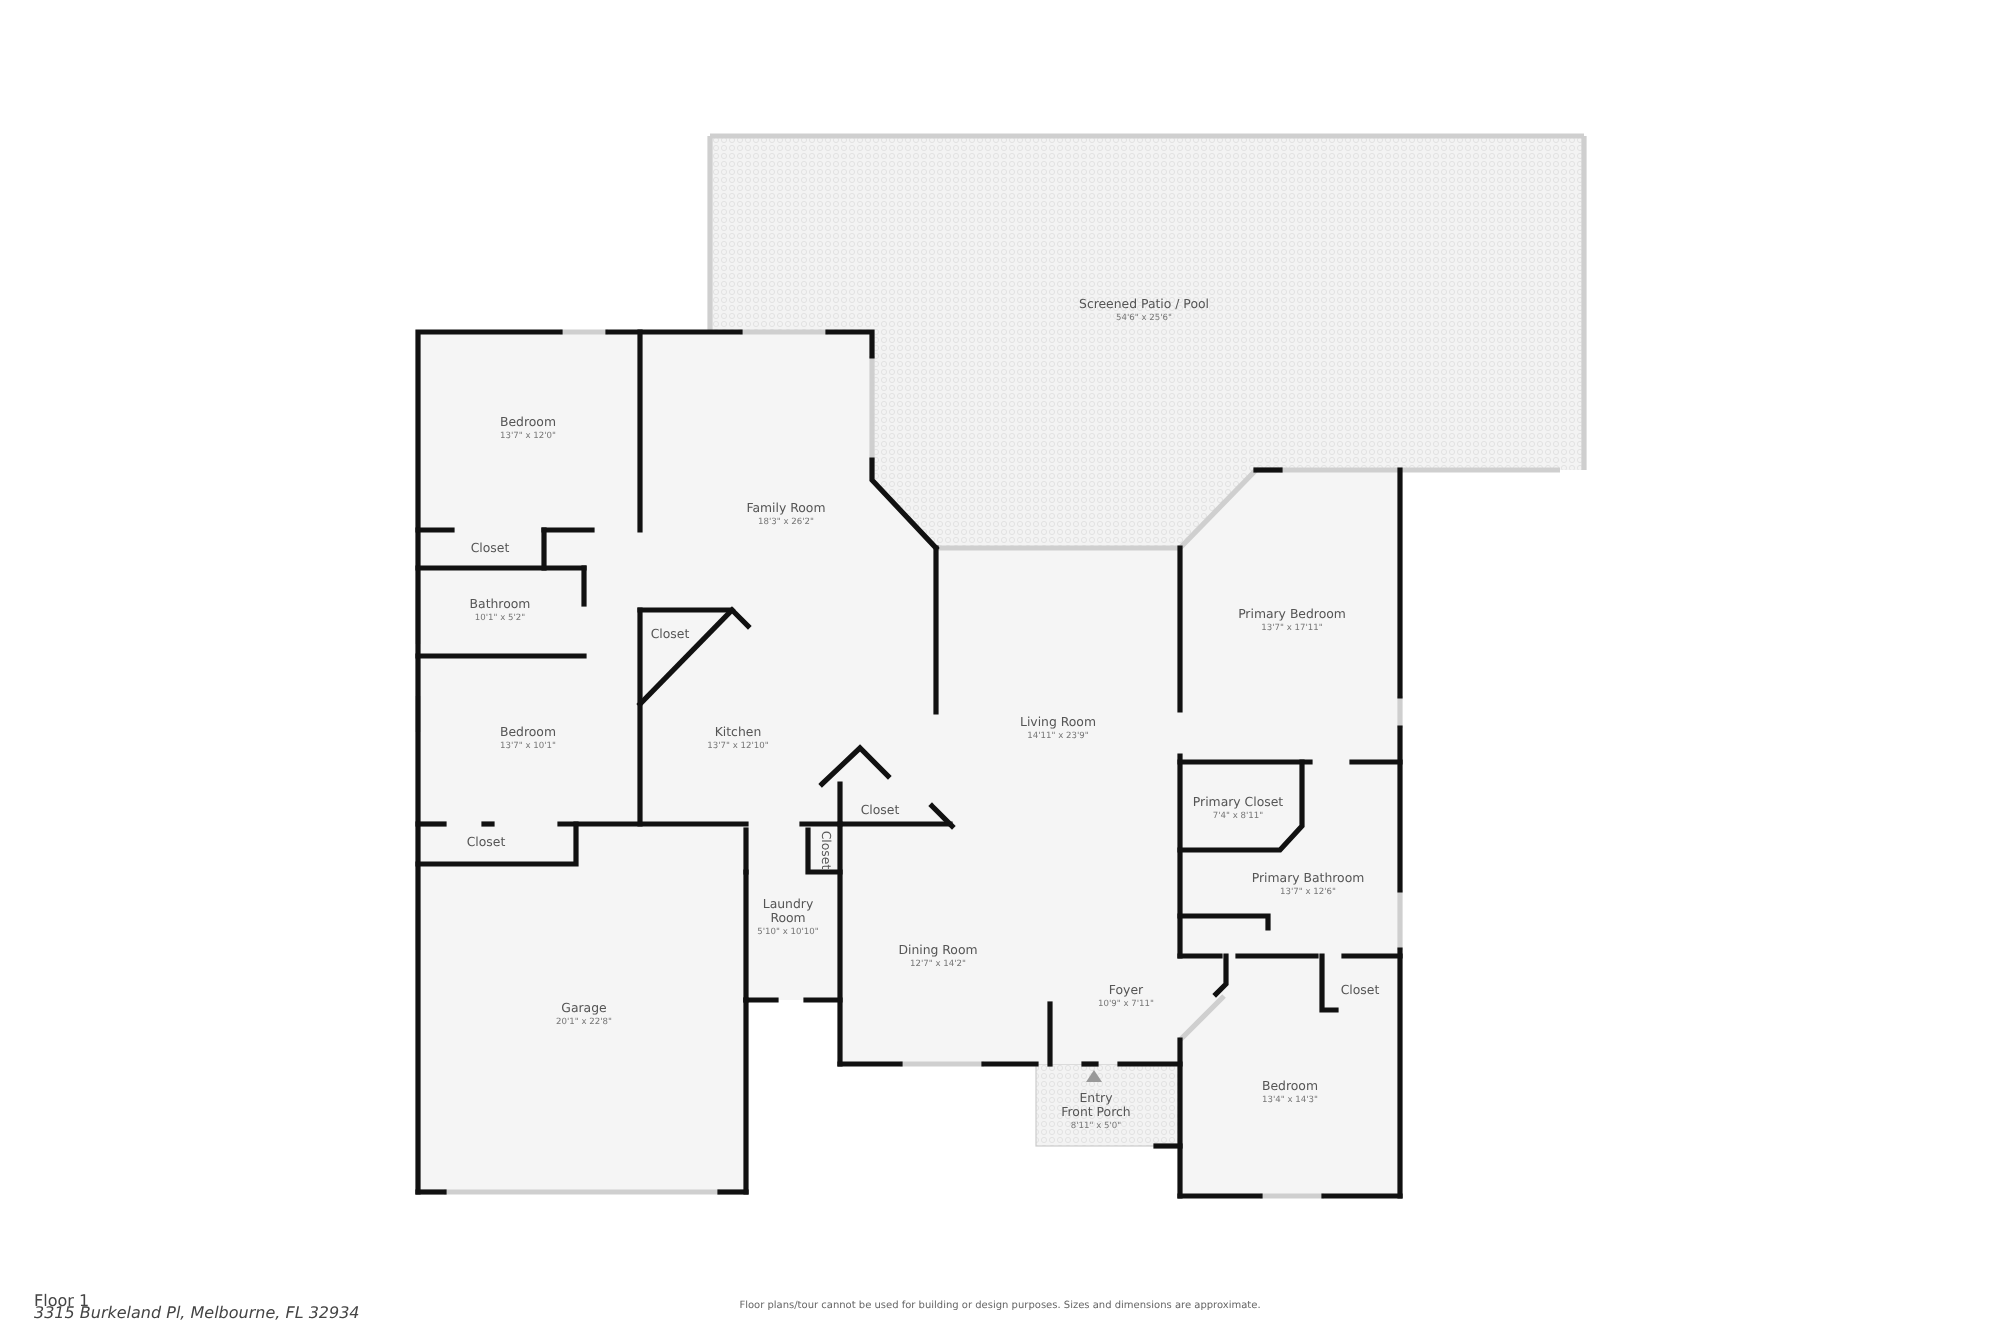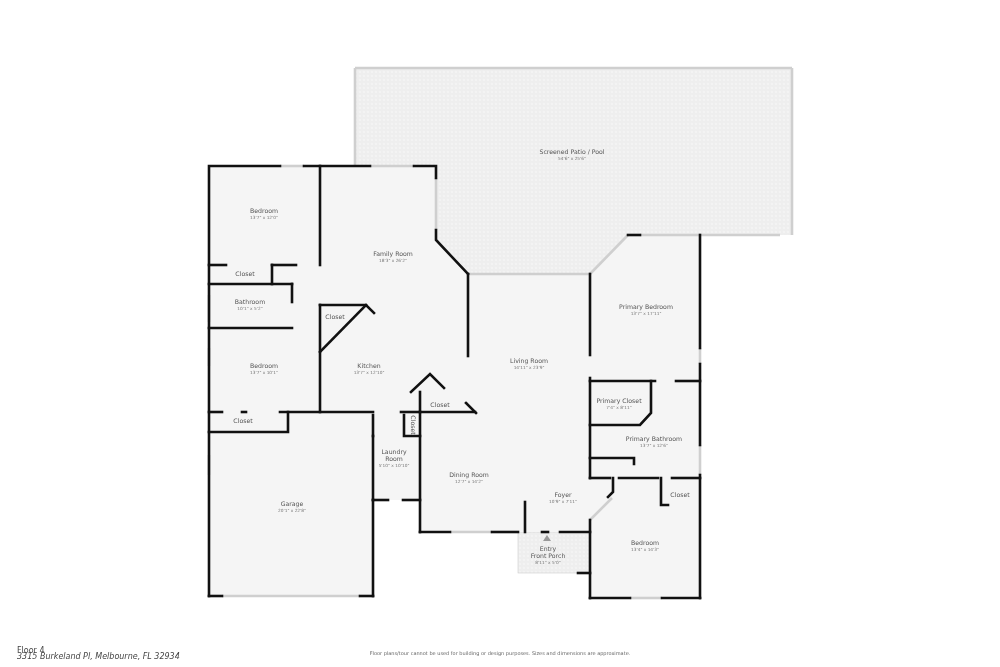--- a/index.html
+++ b/index.html
@@ -207,14 +207,14 @@
       </g>
       <g>
         <text class="room-name" x="548" y="551">Entry</text>
         <text class="room-name" x="548" y="558">Front Porch</text>
         <text class="room-dim" x="548" y="564">8'11" x 5'0"</text>
       </g>
     </g>
 </svg>
 
 <div class="address">3315 Burkeland Pl, Melbourne, FL 32934</div>
-<div class="floor">Floor 4</div>
+<div class="floor">Floor 1</div>
 <div class="disclaimer">Floor plans/tour cannot be used for building or design purposes. Sizes and dimensions are approximate.</div>
 
 </body></html>

